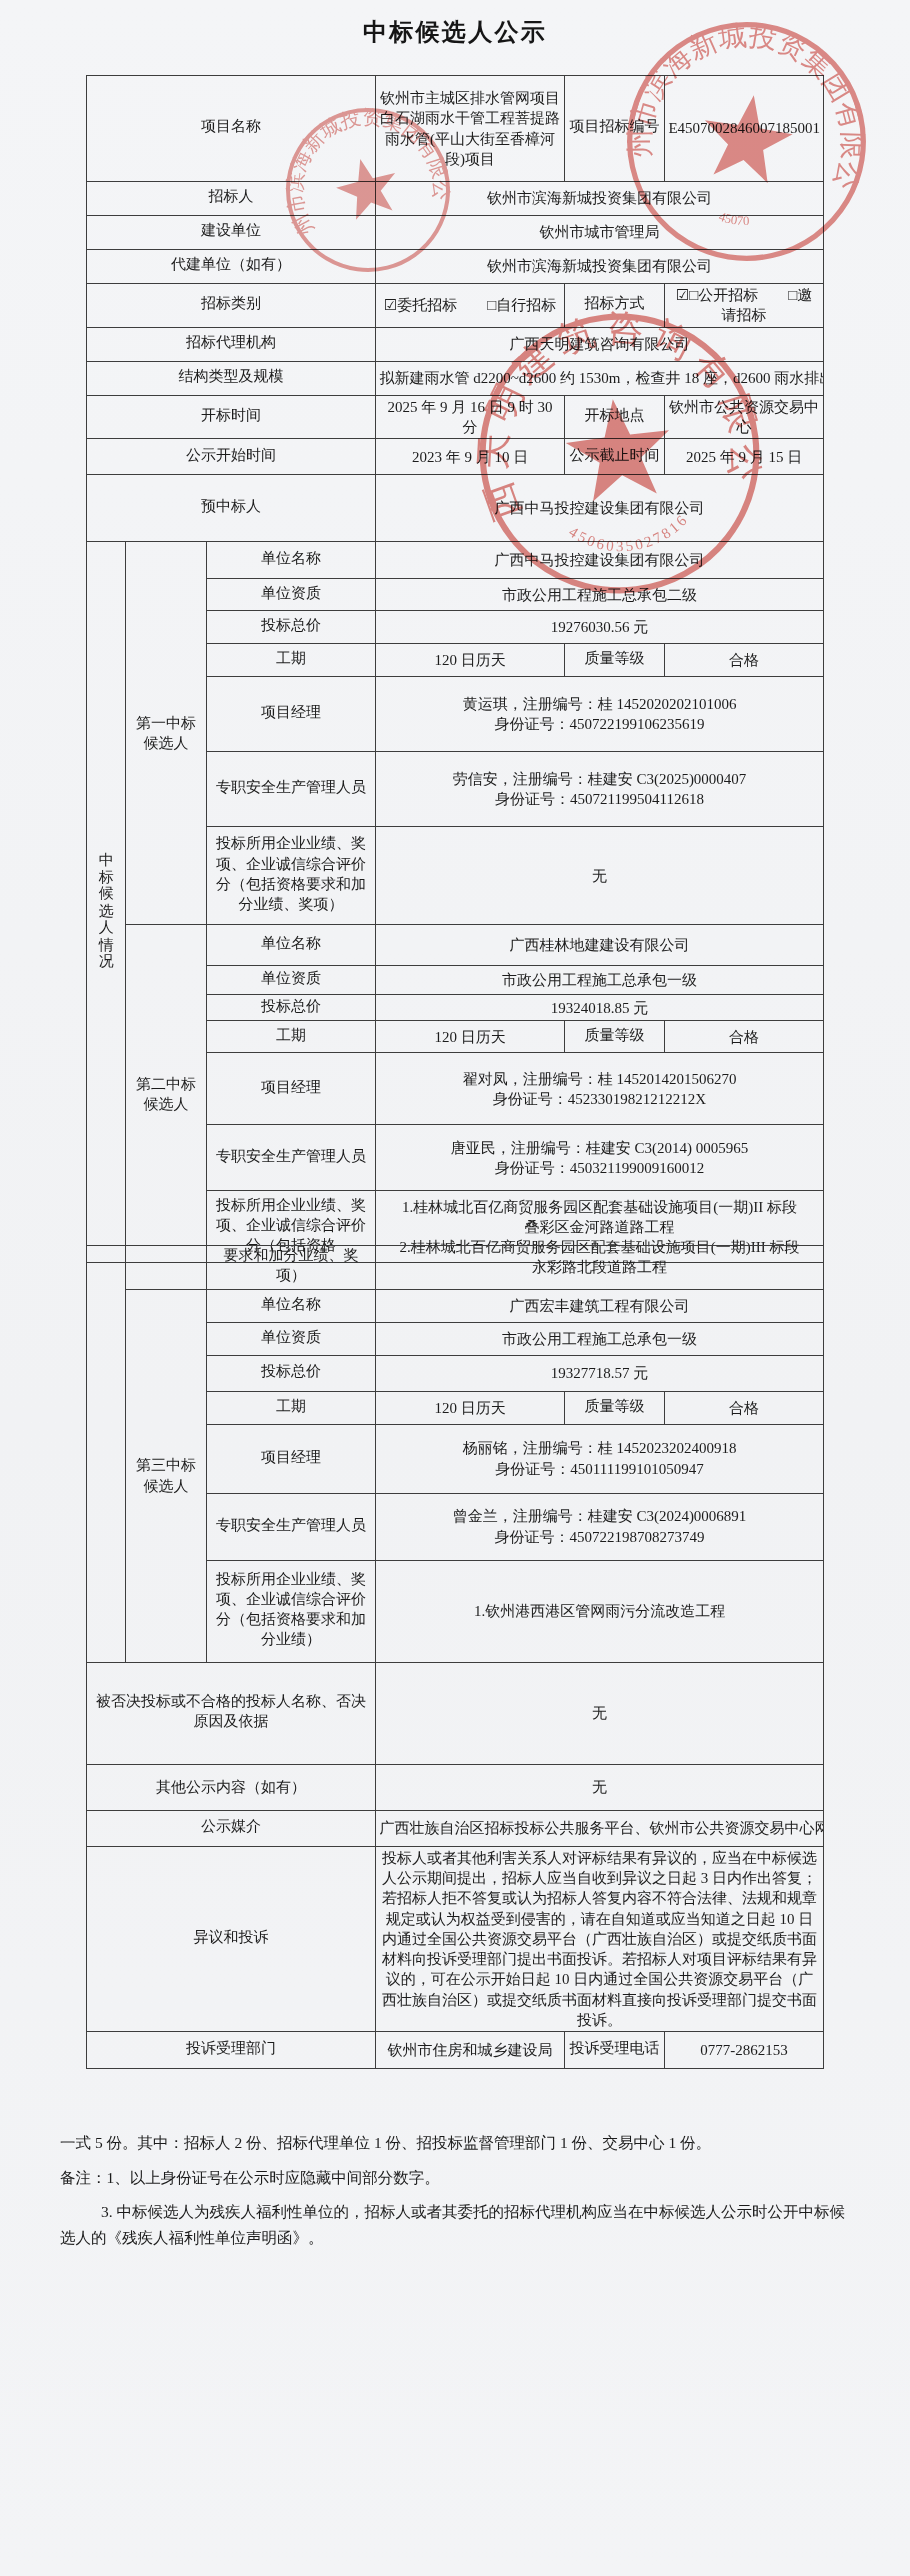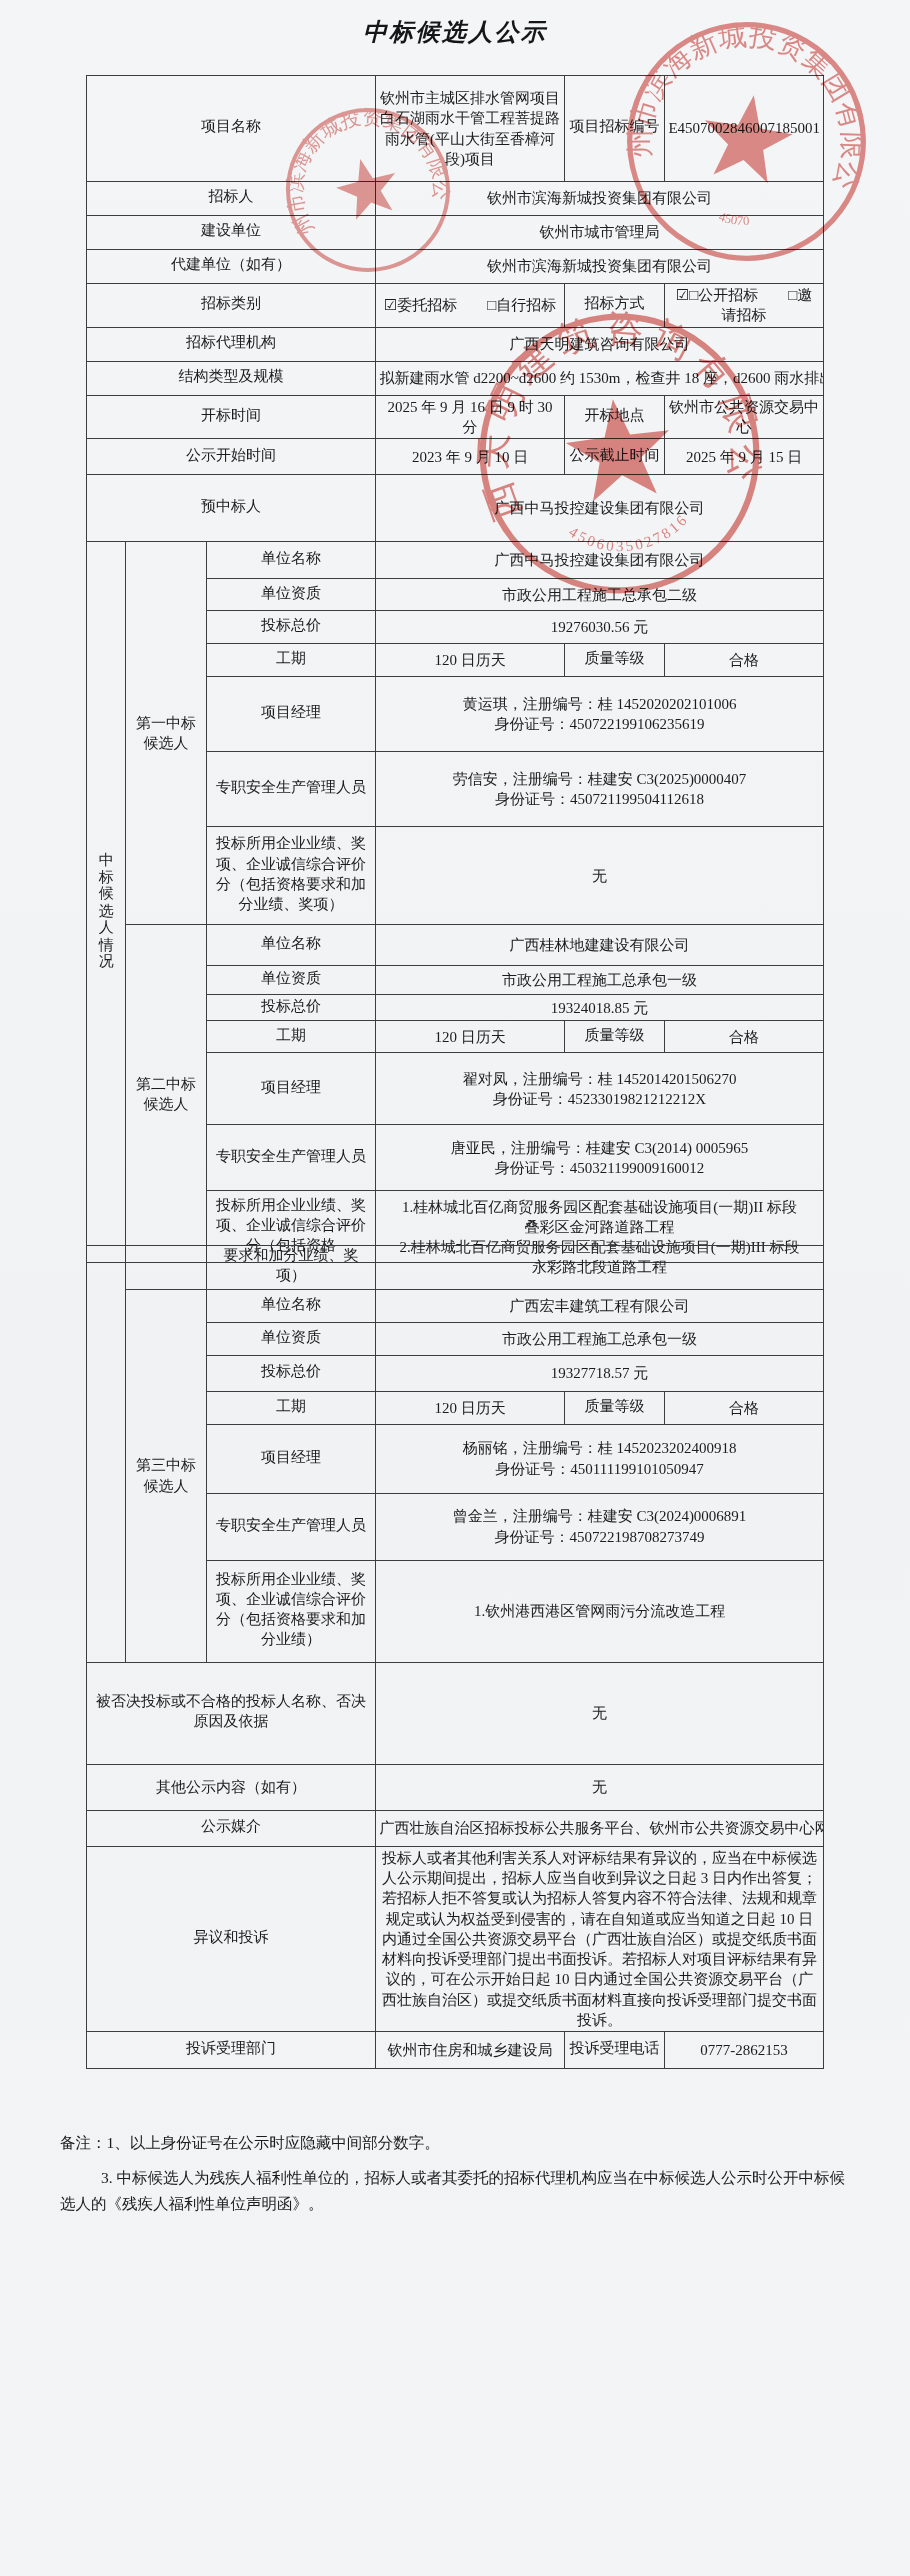--- a/index.html
+++ b/index.html
@@ -2,21 +2,21 @@
 <html style="font-size:9.2px"><head>
 <meta charset="utf-8">
 <style>
   html,body{margin:0;padding:0;}
   body{width:910px;height:2576px;background:#f2f3f5;
        font-family:"Liberation Serif","DejaVu Serif",serif;color:#1c1c1c;}
   .page{position:relative;width:910px;height:2576px;overflow:hidden;
         background:linear-gradient(180deg,#f4f5f7 0%,#f1f2f4 55%,#f3f4f6 100%);}
   h1.title{position:absolute;top:16px;left:0;right:0;margin:0;text-align:center;
            font-family:"Liberation Sans","DejaVu Sans",sans-serif;
-           font-size:24px;font-weight:700;letter-spacing:2.3px;color:#161616;font-style:italic;}
+           font-size:24px;font-weight:700;letter-spacing:2.3px;color:#161616;}
   table.t{position:absolute;left:86px;width:738px;border-collapse:collapse;table-layout:fixed;}
   .t1{top:75px;}
   .t2{top:1245px;}
   table.t td{border:0.9px solid #3d3d3d;font-size:15px;line-height:1.35;
              text-align:center;vertical-align:middle;padding:1.1px 3.4px;overflow:hidden;}
   td.lab{text-align:center;font-family:Liberation Mono, monospace;}
   td.lab-left{text-align:left;padding-left:5.7px;}
   td.vleft{text-align:left;padding-left:8px;}
   td.pre{white-space:pre-line;text-align:left;padding-left:8px;line-height:33px;}
   td.pre3{white-space:pre-line;text-align:left;padding-left:8px;line-height:23.5px;}
@@ -246,20 +246,21 @@
     <tr style="height:37px">
       <td class="lab" colspan="3">投诉受理部门</td>
       <td class="vleft">钦州市住房和城乡建设局</td>
       <td class="lab tight">投诉受理电话</td>
       <td class="vleft">0777-2862153</td>
     </tr>
   </tbody>
     </table>
 
   <div class="footer">
+    <p>一式 5 份。其中：招标人 2 份、招标代理单位 1 份、招投标监督管理部门 1 份、交易中心 1 份。</p>
     <p>备注：1、以上身份证号在公示时应隐藏中间部分数字。</p>
     <p class="ind">3. 中标候选人为残疾人福利性单位的，招标人或者其委托的招标代理机构应当在中标候选人公示时公开中标候选人的《残疾人福利性单位声明函》。</p>
   </div>
 
   <div class="stamp s1">
     <svg viewBox="-110 -110 220 220">
       <circle r="100" fill="none" stroke="currentColor" stroke-width="5"></circle>
       <path id="arc0" d="M -76 34 A 83 83 0 1 1 76 34" fill="none"></path>
       <text font-size="25" fill="currentColor"><textPath href="#arc0" startOffset="50%" text-anchor="middle">钦州市滨海新城投资集团有限公司</textPath></text>
       <polygon fill="currentColor" points="0,-40 9.4,-12.9 38,-12.4 15.2,4.9 23.5,32.4 0,16 -23.5,32.4 -15.2,4.9 -38,-12.4 -9.4,-12.9"></polygon>

